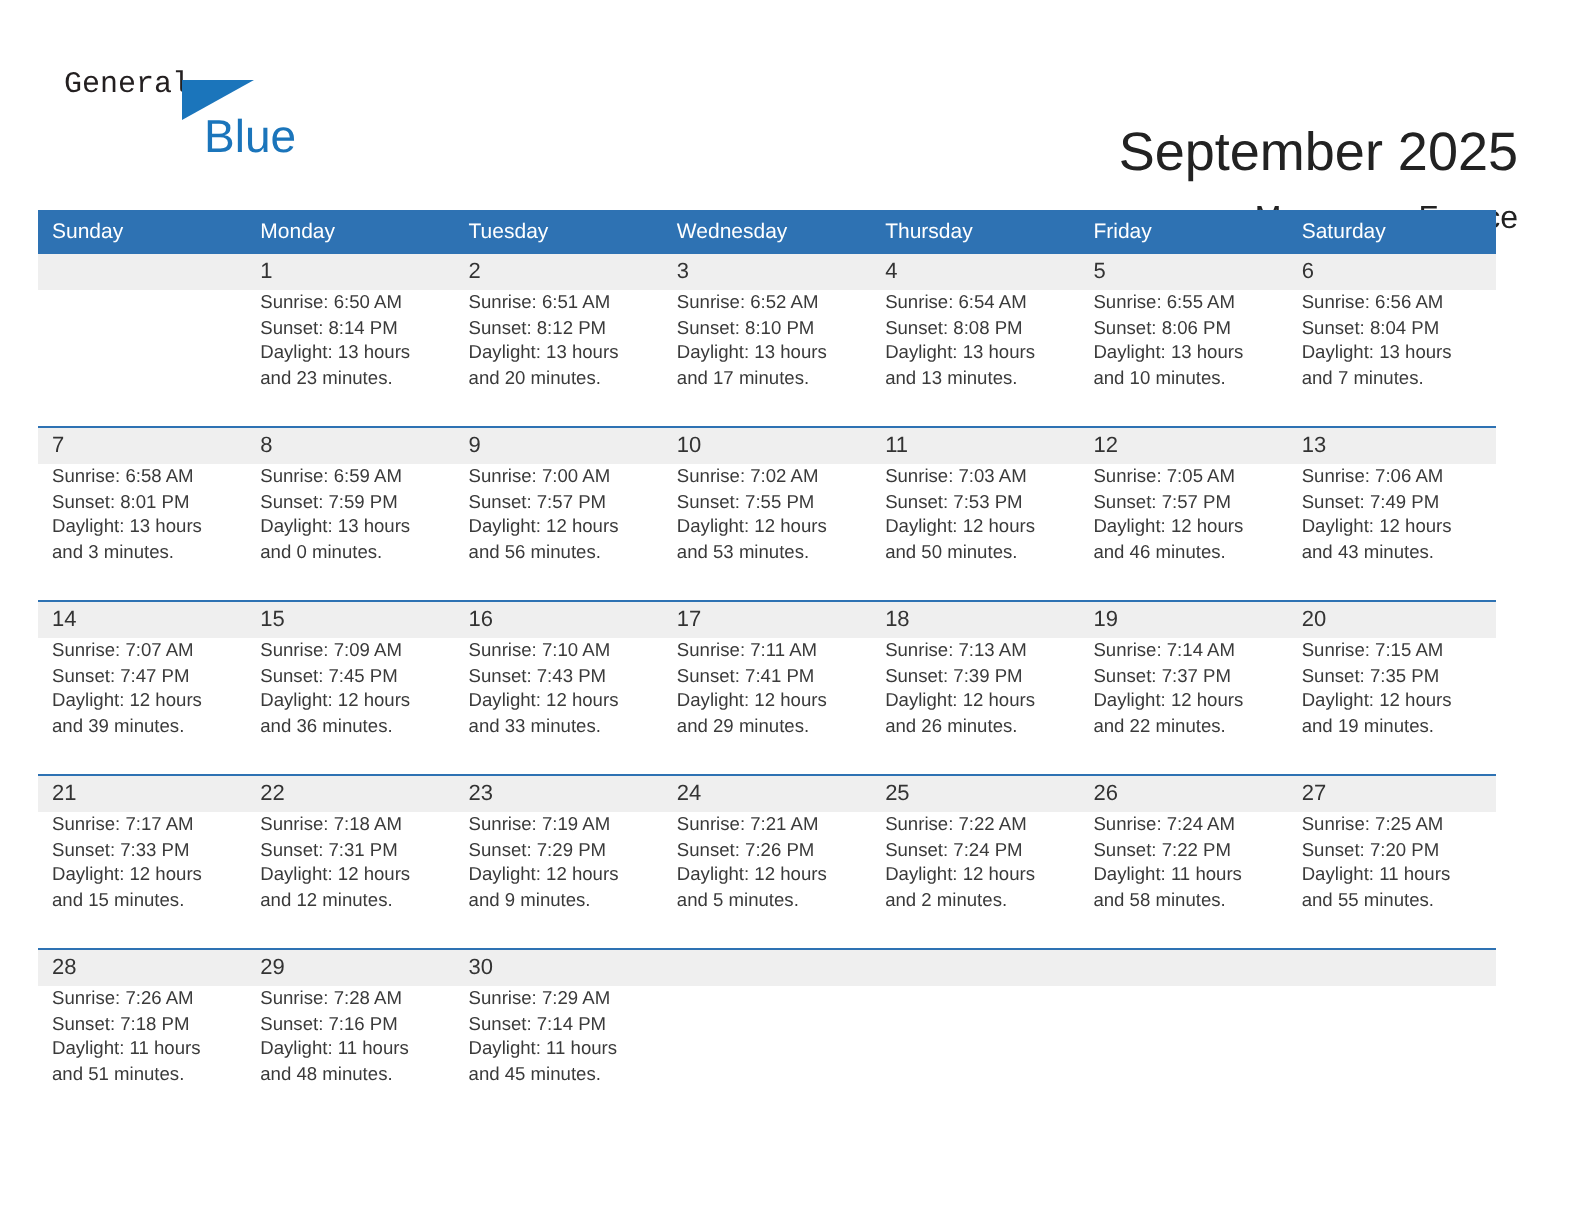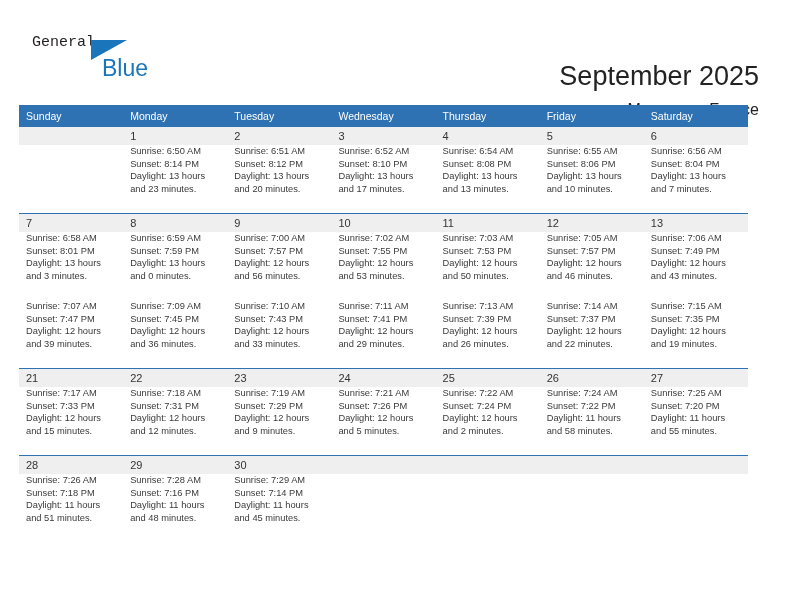--- a/index.html
+++ b/index.html
@@ -273,20 +273,29 @@
           <div>and 46 minutes.</div>
         </td>
         <td>
           <div>Sunrise: 7:06 AM</div>
           <div>Sunset: 7:49 PM</div>
           <div>Daylight: 12 hours</div>
           <div>and 43 minutes.</div>
         </td>
       </tr>
 
+      <tr class="datenum-row">
+        <td>14</td>
+        <td>15</td>
+        <td>16</td>
+        <td>17</td>
+        <td>18</td>
+        <td>19</td>
+        <td>20</td>
+      </tr>
       <tr class="info-row">
         <td>
           <div>Sunrise: 7:07 AM</div>
           <div>Sunset: 7:47 PM</div>
           <div>Daylight: 12 hours</div>
           <div>and 39 minutes.</div>
         </td>
         <td>
           <div>Sunrise: 7:09 AM</div>
           <div>Sunset: 7:45 PM</div>

